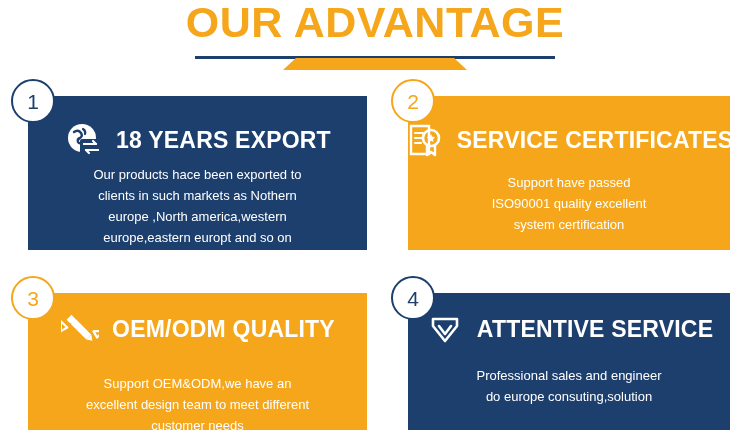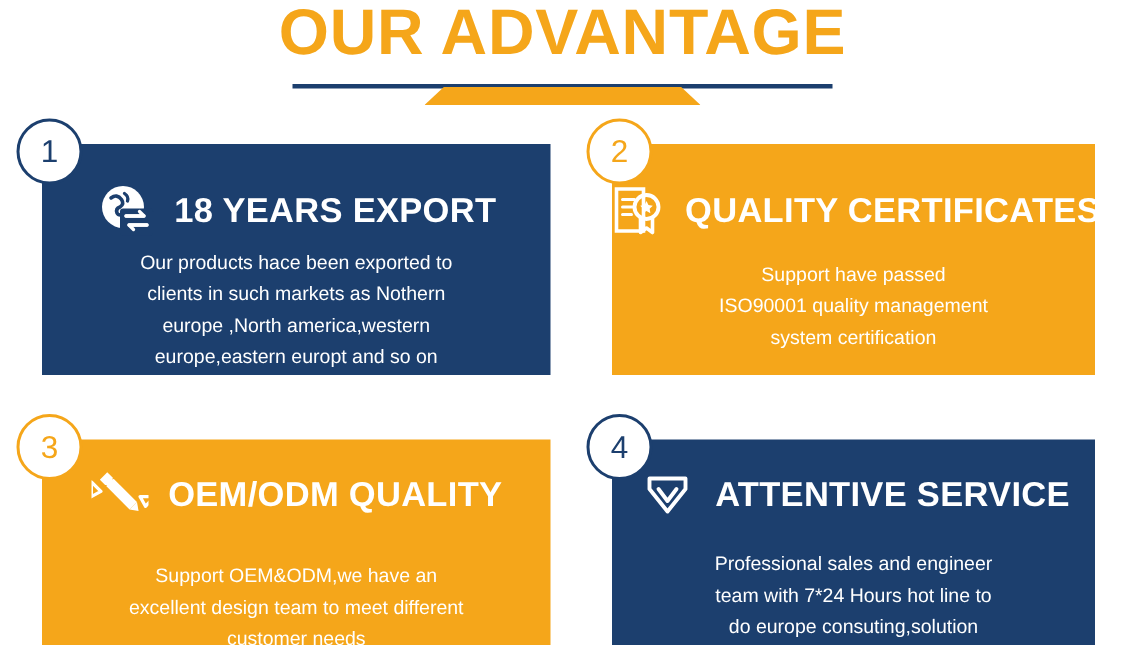--- a/index.html
+++ b/index.html
@@ -189,26 +189,26 @@
   <div class="card-head">
     <span class="card-icon">
       <svg width="38" height="38" viewBox="0 0 38 38">
         <path d="M5 5 h18 v28 h-18 z" fill="none" stroke="#ffffff" stroke-width="2.4"></path>
         <path d="M9 12 h8 M9 17 h8 M9 22 h6" fill="none" stroke="#ffffff" stroke-width="2" stroke-linecap="round"></path>
         <circle cx="25" cy="17" r="8" fill="none" stroke="#ffffff" stroke-width="2.6"></circle>
         <path d="M25 13 l1.3 2.7 l2.9 .4 l-2.1 2.1 l.5 2.9 l-2.6 -1.4 l-2.6 1.4 l.5 -2.9 l-2.1 -2.1 l2.9 -.4 z" fill="#ffffff"></path>
         <path d="M21 24 v10 l4 -3 l4 3 v-10" fill="none" stroke="#ffffff" stroke-width="2.4" stroke-linejoin="round"></path>
       </svg>
     </span>
-    <span class="card-title">QUALITY CERTIFICATES</span>
+    <span class="card-title">SERVICE CERTIFICATES</span>
   </div>
 
   <div class="card-body">
     <span class="line">Support have passed</span>
-    <span class="line">ISO90001 quality management</span>
+    <span class="line">ISO90001 quality excellent</span>
     <span class="line">system certification</span>
   </div>
 </div>
 
 <div class="card orange" id="card-3">
   <div class="badge orange-badge">3</div>
 
   <div class="card-head">
     <span class="card-icon">
       <svg width="38" height="38" viewBox="0 0 38 38">
@@ -241,16 +241,15 @@
       <svg width="38" height="38" viewBox="0 0 38 38">
         <path d="M7 9 h24 v7 l-12 15 l-12 -15 z" fill="none" stroke="#ffffff" stroke-width="2.6" stroke-linejoin="round"></path>
         <path d="M13 16 l6 8 l6 -8" fill="none" stroke="#ffffff" stroke-width="2.6" stroke-linecap="round" stroke-linejoin="round"></path>
       </svg>
     </span>
     <span class="card-title">ATTENTIVE SERVICE</span>
   </div>
 
   <div class="card-body">
     <span class="line">Professional sales and engineer</span>
-    <span class="line">team with 7*24 Hours hot line to</span>
     <span class="line">do europe consuting,solution</span>
   </div>
 </div>
 
 </body></html>

